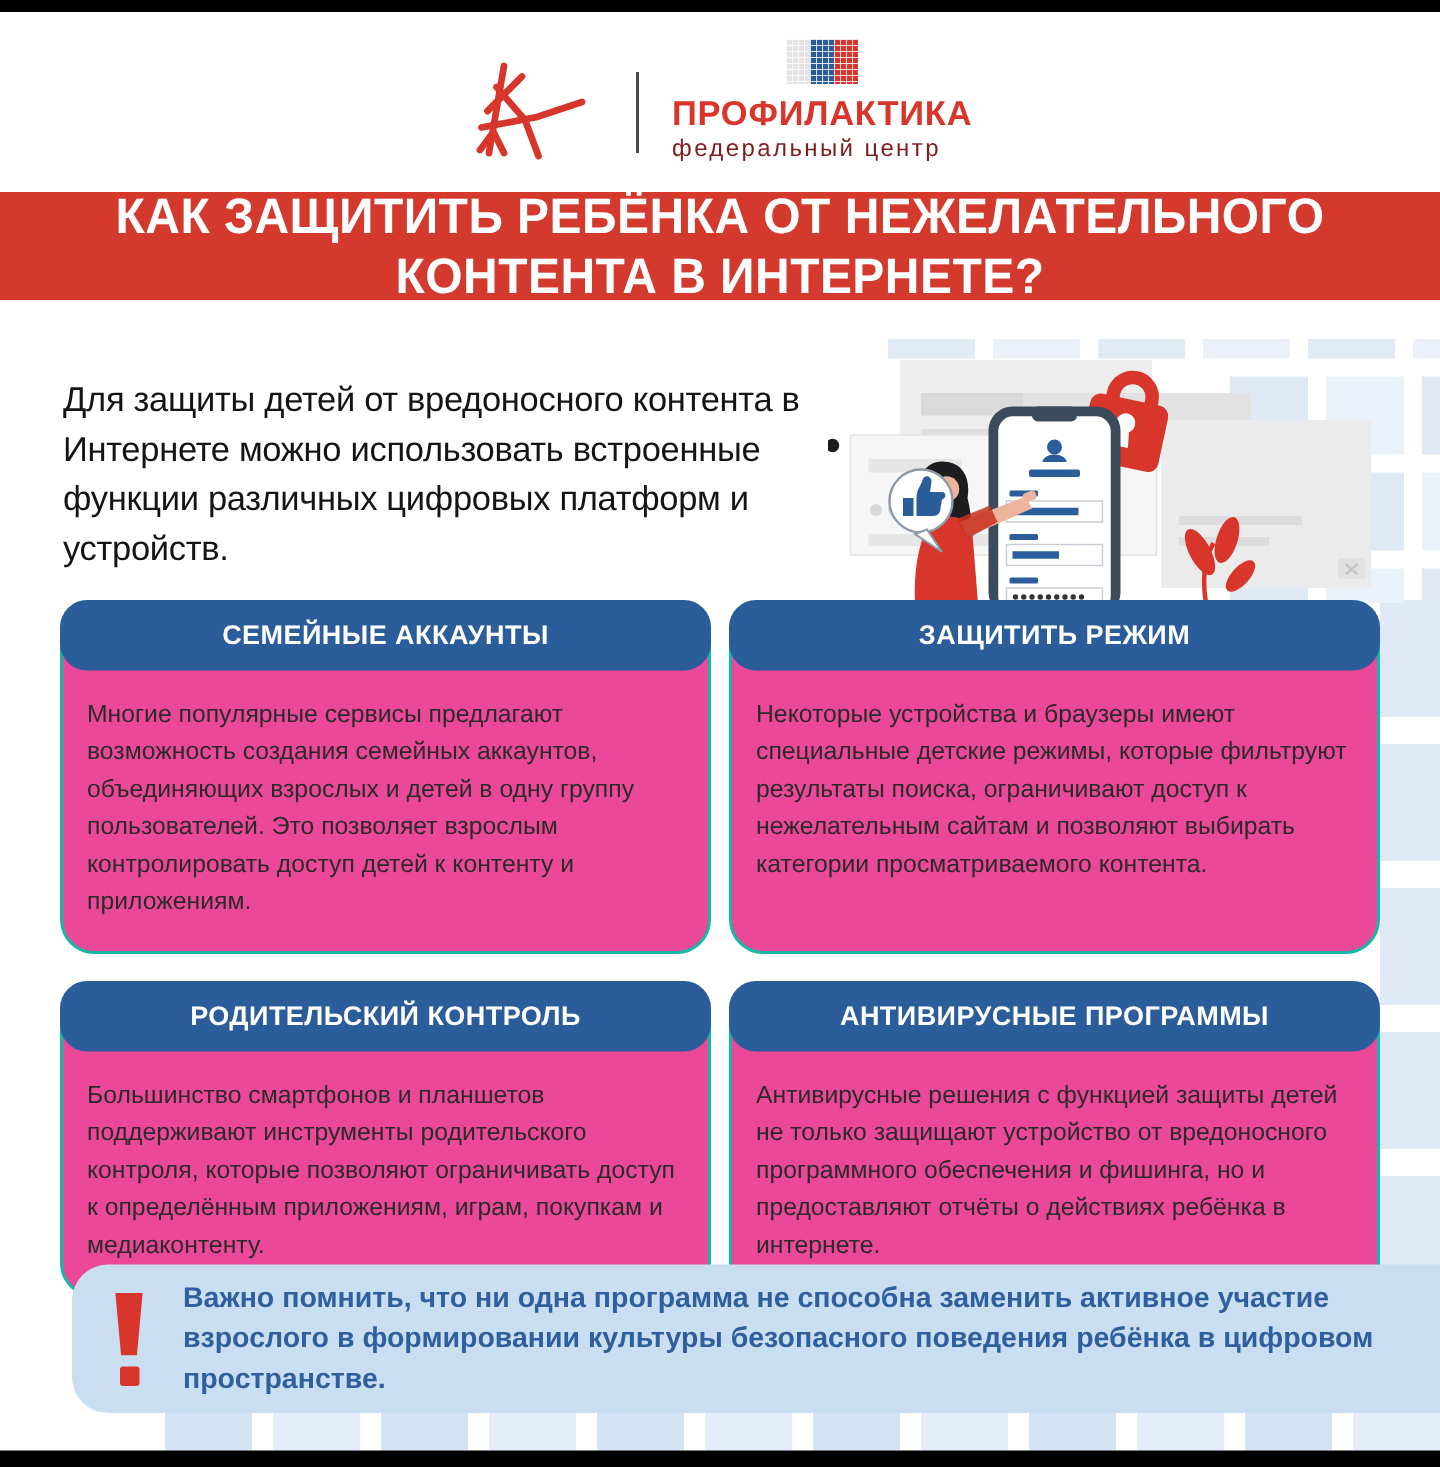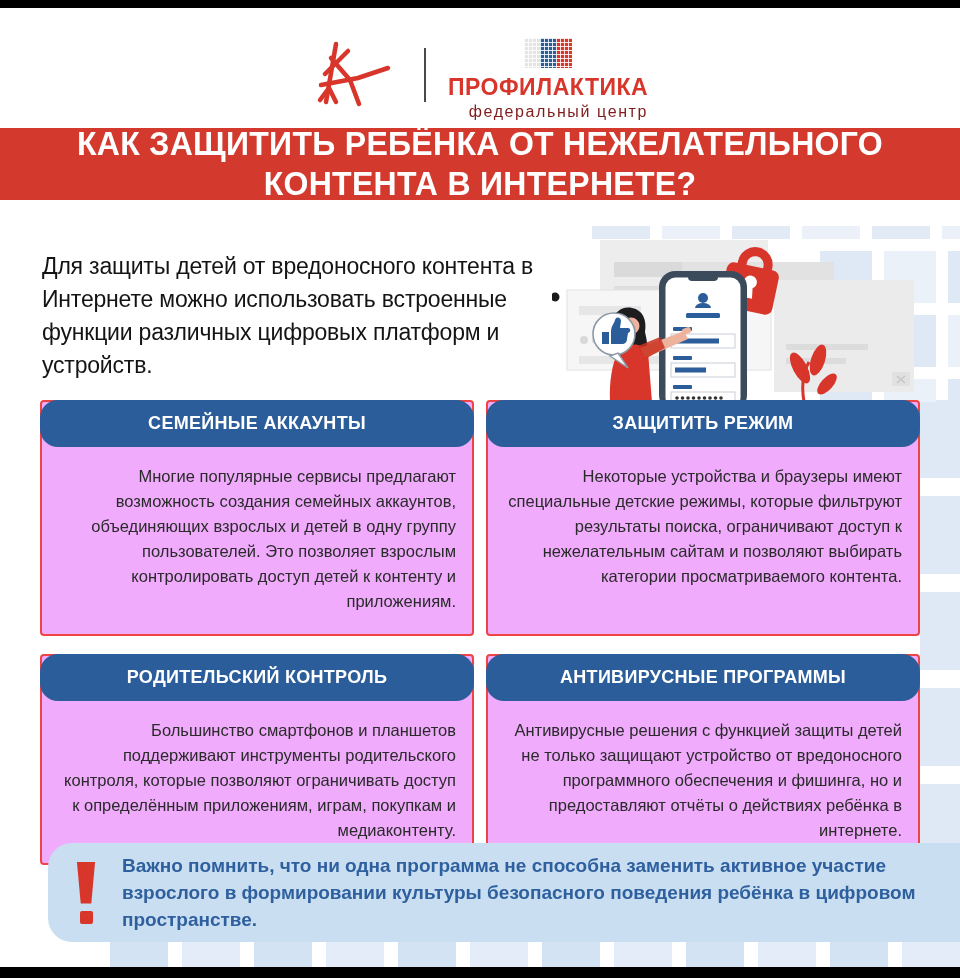--- a/index.html
+++ b/index.html
@@ -9,21 +9,21 @@
     background:#ffffff; font-family:"Liberation Sans", sans-serif;
   }
   .strip { position:absolute; left:0; right:0; background:#000; }
   .strip.top { top:0; height:8px; }
   .strip.bottom { bottom:0; height:11px; }
 
   
   .brand-row { position:absolute; top:8px; left:0; right:0; height:120px; }
   .chair-logo { position:absolute; left:312px; top:30px; width:80px; height:72px; }
   .brand-divider { position:absolute; left:424px; top:40px; width:2px; height:54px; background:#4a4a4a; }
-  .brand-block { position:absolute; left:448px; top:30px; width:200px; text-align:right; }
+  .brand-block { position:absolute; left:448px; top:18px; width:200px; text-align:left; }
   .flag-grid {
     width:48px; height:30px; margin:0 auto 6px;
     background:
       repeating-linear-gradient(to right, rgba(255,255,255,.85) 0 1px, transparent 1px 4px),
       repeating-linear-gradient(to bottom, rgba(255,255,255,.85) 0 1px, transparent 1px 4px),
       linear-gradient(to right, #e6e4e2 0 33%, #2b5d9b 33% 66%, #d8352b 66% 100%);
   }
   .brand-title { color:#d8352b; font-weight:bold; font-size:23px; letter-spacing:.5px; }
   .brand-sub { color:#7f1d1d; font-size:16px; letter-spacing:1.6px; margin-top:2px; }
 
@@ -46,27 +46,27 @@
     position:absolute; right:0; top:400px; width:40px; height:540px;
     background:repeating-linear-gradient(to bottom, #dfe9f6 0 78px, #ffffff 78px 96px);
   }
   .illustration { position:absolute; left:552px; top:224px; width:408px; height:178px; }
 
   
   .cards {
     position:absolute; left:40px; top:400px; width:880px;
     display:grid; grid-template-columns:1fr 1fr; column-gap:12px; row-gap:18px;
   }
-  .card { background:#f0abfc; border:2px solid #ef4444; border-radius:4px; }
+  .card { background:#ec4899; border:2px solid #14b8a6; border-radius:23px; }
   .card-header {
     background:#2b5d9b; color:#fff; border-radius:18px; margin:-2px -2px 0;
     padding:13px 8px; text-align:center; font-weight:bold; font-size:18px; letter-spacing:.3px;
   }
   .card-body {
-    padding:17px 16px 20px; text-align:right; font-size:16.5px;
+    padding:17px 16px 20px; text-align:left; font-size:16.5px;
     color:#2a2a2a; line-height:25px;
   }
 
   
   .note {
     position:absolute; left:48px; top:843px; width:952px; height:99px;
     background:#c9def0; border-radius:24px; display:flex; align-items:center;
     padding:0 26px; gap:24px;
   }
   .exclaim { width:24px; flex:0 0 24px; display:flex; flex-direction:column; align-items:center; }

